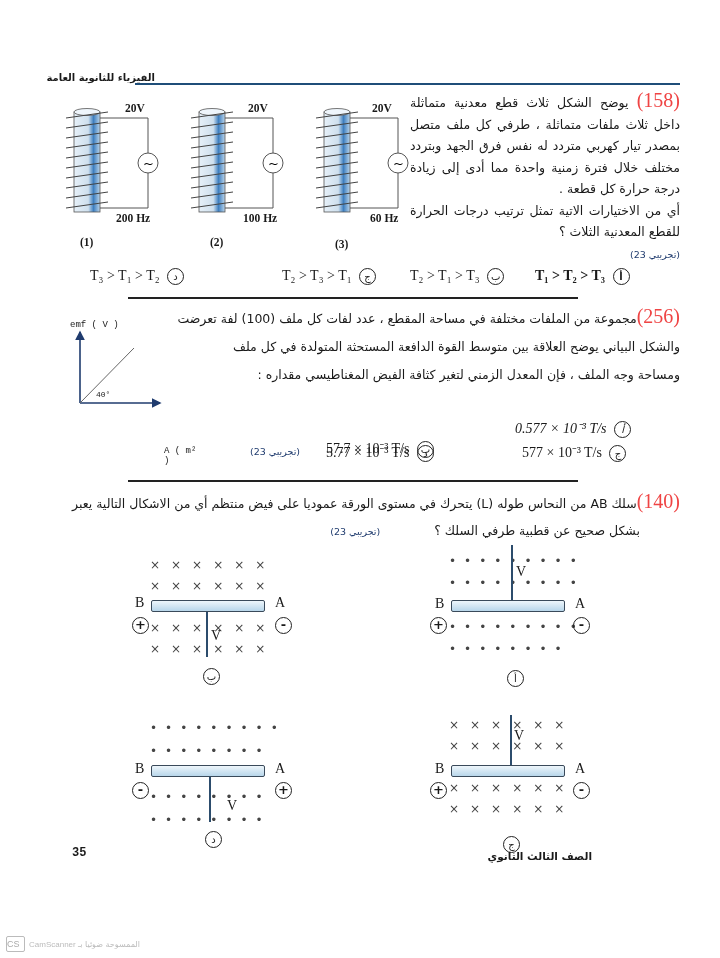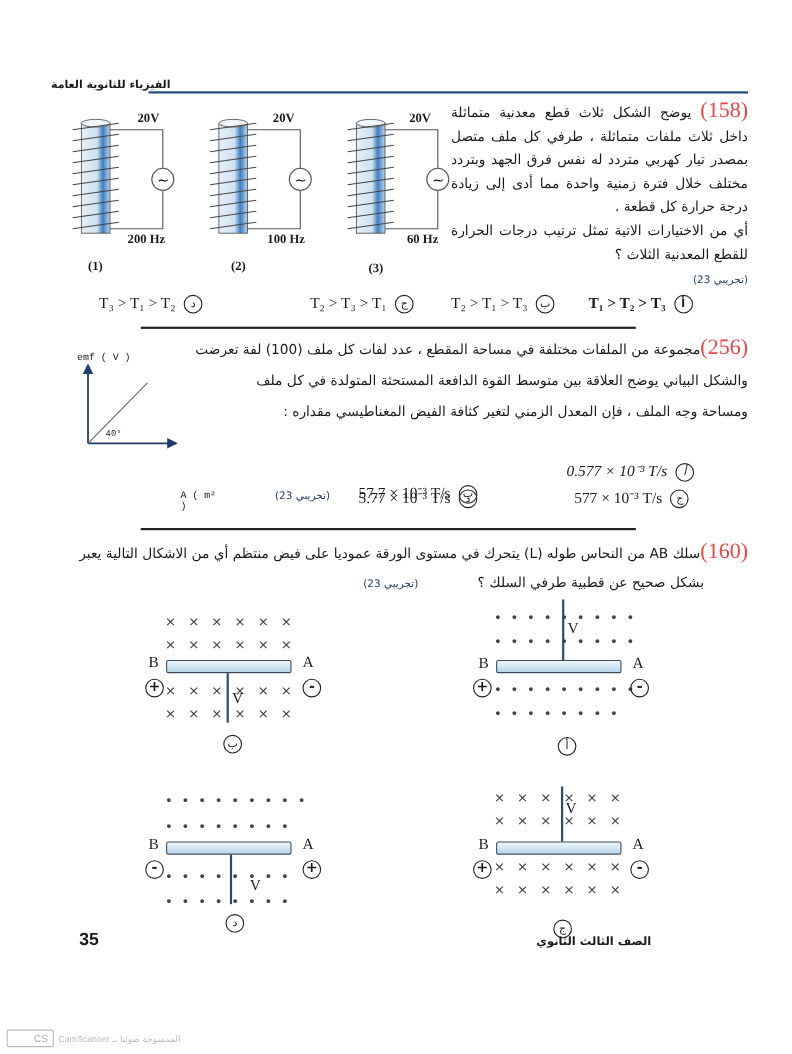--- a/index.html
+++ b/index.html
@@ -16,24 +16,24 @@
   .opt-row{font-family:"Liberation Serif",serif;font-size:14px;}
   .opt-circle{display:inline-block;width:15px;height:15px;border:1.5px solid #222;border-radius:50%;text-align:center;line-height:15px;font-size:10px;font-family:"DejaVu Sans",sans-serif;vertical-align:middle;margin-left:4px;}
   .sep{height:1.5px;background:#222;}
   .q159-text{right:40px;top:302px;width:560px;line-height:28px;}
   .fig-label{font-family:Liberation Mono, monospace;}
   .dot-grid,.x-grid{position:absolute;color:#444;font-family:"DejaVu Sans",sans-serif;}
   .rod{position:absolute;height:10px;border:1.5px solid #3a4a5a;border-radius:2px;background:linear-gradient(#eef6fb,#b8d6ea);}
   .pol{position:absolute;width:15px;height:15px;border:1.5px solid #222;border-radius:50%;text-align:center;line-height:14px;font-size:13px;font-weight:bold;font-family:"DejaVu Sans",sans-serif;}
   .letter{position:absolute;font-family:"Liberation Serif",serif;font-size:14px;}
   .varrow{position:absolute;width:1.5px;background:#2c4c6c;}
-  .footer-num{left:72px;top:846px;font-family:Liberation Sans, sans-serif;font-size:16px;font-weight:bold;}
+  .footer-num{left:72px;top:846px;font-family:Liberation Mono, monospace;font-size:12px;font-weight:bold;}
   .footer-grade{right:128px;top:850px;font-size:10.5px;font-weight:bold;}
   .cs{left:6px;top:936px;display:flex;align-items:center;color:#bbb;font-family:"Liberation Sans",sans-serif;font-size:8px;}
-  .cs-box{width:17px;height:14px;border:1.5px solid #bbb;border-radius:2px;font-size:9px;line-height:14px;margin-right:4px;color:#aaa;padding-left:24px;}
+  .cs-box{width:17px;height:14px;border:1.5px solid #bbb;border-radius:2px;font-size:9px;line-height:14px;margin-right:4px;color:#aaa;}
 </style>
 </head>
 <body>
 
 <div class="abs hdr-title">الفيزياء للثانوية العامة</div>
 <div class="abs hdr-line"></div>
 
 <div class="abs ar q158-text">
   <span class="qnum">(158)</span>
   <span>يوضح الشكل ثلاث قطع معدنية متماثلة داخل ثلاث ملفات متماثلة ، طرفي كل ملف متصل بمصدر تيار كهربي متردد له نفس فرق الجهد وبتردد مختلف خلال فترة زمنية واحدة مما أدى إلى زيادة درجة حرارة كل قطعة .</span><br>
@@ -176,21 +176,21 @@
   <span class="opt-circle">د</span>
 </div>
 <div class="abs opt-row" style="top:442px;left:522px;">
   <span>577 × 10⁻³ T/s</span>
   <span class="opt-circle">ج</span>
 </div>
 
 <div class="abs sep" style="left:128px;top:480px;width:450px;"></div>
 
 <div class="abs ar" style="right:40px;top:488px;width:620px;line-height:27px;">
-  <div><span class="qnum">(160)</span><span>سلك AB من النحاس طوله (L) يتحرك في مستوى الورقة عموديا على فيض منتظم أي من الاشكال التالية يعبر</span></div>
+  <div><span class="qnum">(140)</span><span>سلك AB من النحاس طوله (L) يتحرك في مستوى الورقة عموديا على فيض منتظم أي من الاشكال التالية يعبر</span></div>
   <div style="padding-right:40px"><span>بشكل صحيح عن قطبية طرفي السلك ؟</span>
     <span class="src" style="margin-right:50px">(تجريبي 23)</span></div>
 </div>
 
 <div class="abs" style="left:135px;top:550px;width:170px;height:140px;">
   <div class="x-grid" style="left:15px;top:5px;font-size:12px;letter-spacing:11px;line-height:21px;">××××××<br>××××××<br><br>××××××<br>××××××</div>
   <div class="rod" style="left:16px;top:50px;width:112px;"></div>
   <div class="letter" style="left:0;top:45px;">B</div>
   <div class="letter" style="left:140px;top:45px;">A</div>
   <div class="pol" style="left:-3px;top:67px;">+</div>

